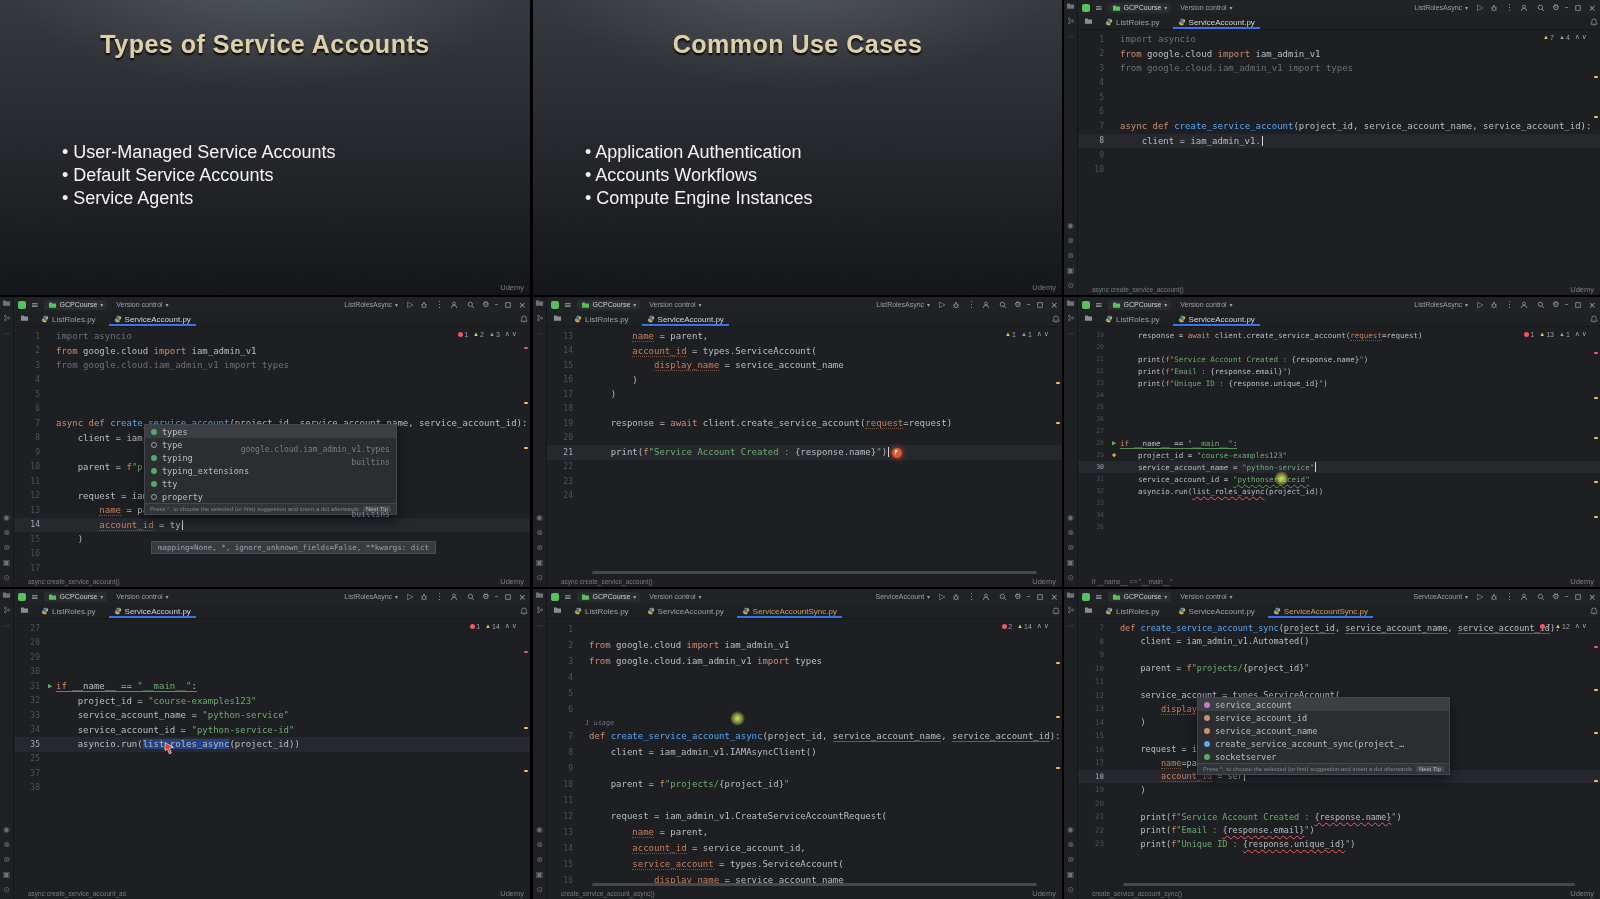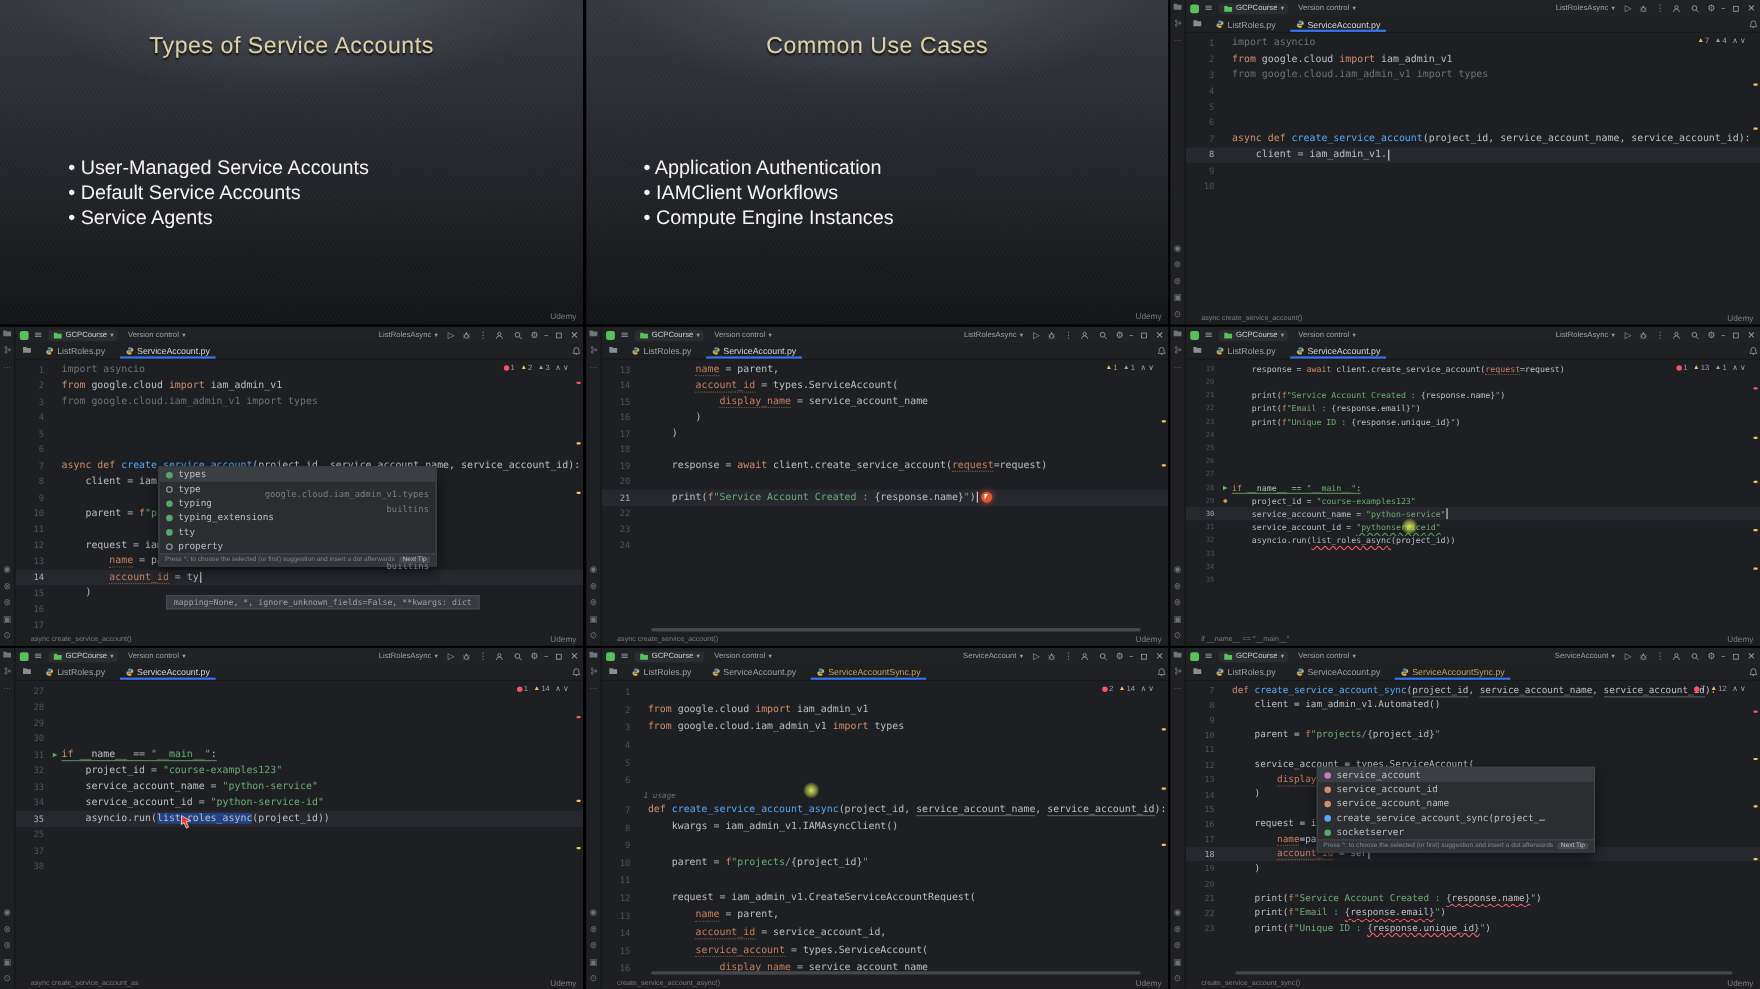--- a/index.html
+++ b/index.html
@@ -3,21 +3,21 @@
 <meta charset="utf-8">
 <style>
   html,body{margin:0;padding:0;background:#000;width:1600px;height:899px;overflow:hidden;
     font-family:"Liberation Sans",sans-serif;}
   .cell{position:absolute;overflow:hidden;}
   
   .slide{background:
     radial-gradient(ellipse 70% 55% at 50% -8%, rgba(150,158,170,.28), rgba(0,0,0,0) 70%),
     repeating-linear-gradient(125deg, rgba(255,255,255,.022) 0 1px, rgba(0,0,0,0) 1px 3px),
     linear-gradient(180deg,#34373d 0%,#26282d 45%,#131417 100%);}
-  .stitle{position:absolute;top:30px;left:0;right:0;text-align:center;font-size:21px;font-weight:normal;
+  .stitle{position:absolute;top:30px;left:0;right:0;text-align:center;font-size:25px;font-weight:bold;
     letter-spacing:.5px;color:#ddd0a8;text-shadow:0 2px 2px rgba(0,0,0,.95),0 0 1px rgba(255,248,220,.45);}
   .sbullets{position:absolute;top:141px;color:#f4f4f4;font-size:18px;line-height:23px;}
   #slide1 .sbullets{left:62px;} #slide2 .sbullets{left:52px;}
   .sbullets .b{white-space:nowrap;}
   .swm,.wm{color:#9a9da1;font-size:7.5px;opacity:.75;}
   .swm{position:absolute;right:6px;bottom:3px;}
   
   .idec{background:#1e1f22;display:flex;}
   .stripe{width:13px;background:#1f2023;border-right:1px solid #141517;position:relative;flex:none;}
   .stripe .si{display:block;width:13px;text-align:center;color:#6f737a;font-size:8px;line-height:15px;
@@ -101,21 +101,21 @@
       <div class="b">• User-Managed Service Accounts</div>
       <div class="b">• Default Service Accounts</div>
       <div class="b">• Service Agents</div>
     </div>
   <div class="swm">Udemy</div>
 </div>
 <div class="cell slide" id="slide2" style="left:533px;top:0;width:529px;height:295px">
   <div class="stitle">Common Use Cases</div>
   <div class="sbullets">
       <div class="b">• Application Authentication</div>
-      <div class="b">• IAMClient Workflows</div>
+      <div class="b">• Accounts Workflows</div>
       <div class="b">• Compute Engine Instances</div>
     </div>
   <div class="swm">Udemy</div>
 </div>
 <div class="cell idec" id="ide1" style="left:1064px;top:0;width:536px;height:295px">
     <div class="stripe">
       <div>
         <span class="ticon si"><svg width="9" height="8" viewBox="0 0 10 9">
             <path fill="#6f737a" d="M1 1.6h3l1 1.1h4v4.9H1z"></path>
           </svg></span>
@@ -999,21 +999,21 @@
         <div class="cl"><span class="g">2</span><span class="gi"></span><span class="cd"><span class="k">from </span><span>google.cloud </span><span class="k">import </span><span>iam_admin_v1</span></span></div>
         <div class="cl"><span class="g">3</span><span class="gi"></span><span class="cd"><span class="k">from </span><span>google.cloud.iam_admin_v1 </span><span class="k">import </span><span>types</span></span></div>
         <div class="cl"><span class="g">4</span><span class="gi"></span><span class="cd"></span></div>
         <div class="cl"><span class="g">5</span><span class="gi"></span><span class="cd"></span></div>
         <div class="cl"><span class="g">6</span><span class="gi"></span><span class="cd"></span></div>
         <div class="inlay">
           <span class="pad"></span>
           <span>1 usage</span>
         </div>
         <div class="cl"><span class="g">7</span><span class="gi"></span><span class="cd"><span class="k">def </span><span class="f">create_service_account_async</span><span>(project_id, </span><span class="pu">service_account_name</span><span>, </span><span class="pu">service_account_id</span><span>):</span></span></div>
-        <div class="cl"><span class="g">8</span><span class="gi"></span><span class="cd"><span>    kwargs = iam_admin_v1.IAMAsyncClient()</span></span></div>
+        <div class="cl"><span class="g">8</span><span class="gi"></span><span class="cd"><span>    client = iam_admin_v1.IAMAsyncClient()</span></span></div>
         <div class="cl"><span class="g">9</span><span class="gi"></span><span class="cd"></span></div>
         <div class="cl"><span class="g">10</span><span class="gi"></span><span class="cd"><span>    parent = </span><span class="k">f</span><span class="s">"projects/</span><span>{project_id}</span><span class="s">"</span></span></div>
         <div class="cl"><span class="g">11</span><span class="gi"></span><span class="cd"></span></div>
         <div class="cl"><span class="g">12</span><span class="gi"></span><span class="cd"><span>    request = iam_admin_v1.CreateServiceAccountRequest(</span></span></div>
         <div class="cl"><span class="g">13</span><span class="gi"></span><span class="cd"><span>        </span><span class="n">name</span><span> = parent,</span></span></div>
         <div class="cl"><span class="g">14</span><span class="gi"></span><span class="cd"><span>        </span><span class="n">account_id</span><span> = service_account_id,</span></span></div>
         <div class="cl"><span class="g">15</span><span class="gi"></span><span class="cd"><span>        </span><span class="n">service_account</span><span> = types.ServiceAccount(</span></span></div>
         <div class="cl"><span class="g">16</span><span class="gi"></span><span class="cd"><span>            </span><span class="n">display_name</span><span> = service_account_name</span></span></div>
         <div class="smark" style="top: 16%; background: rgb(242, 197, 92);"></div>
         <div class="smark" style="top: 36%; background: rgb(242, 197, 92);"></div>

